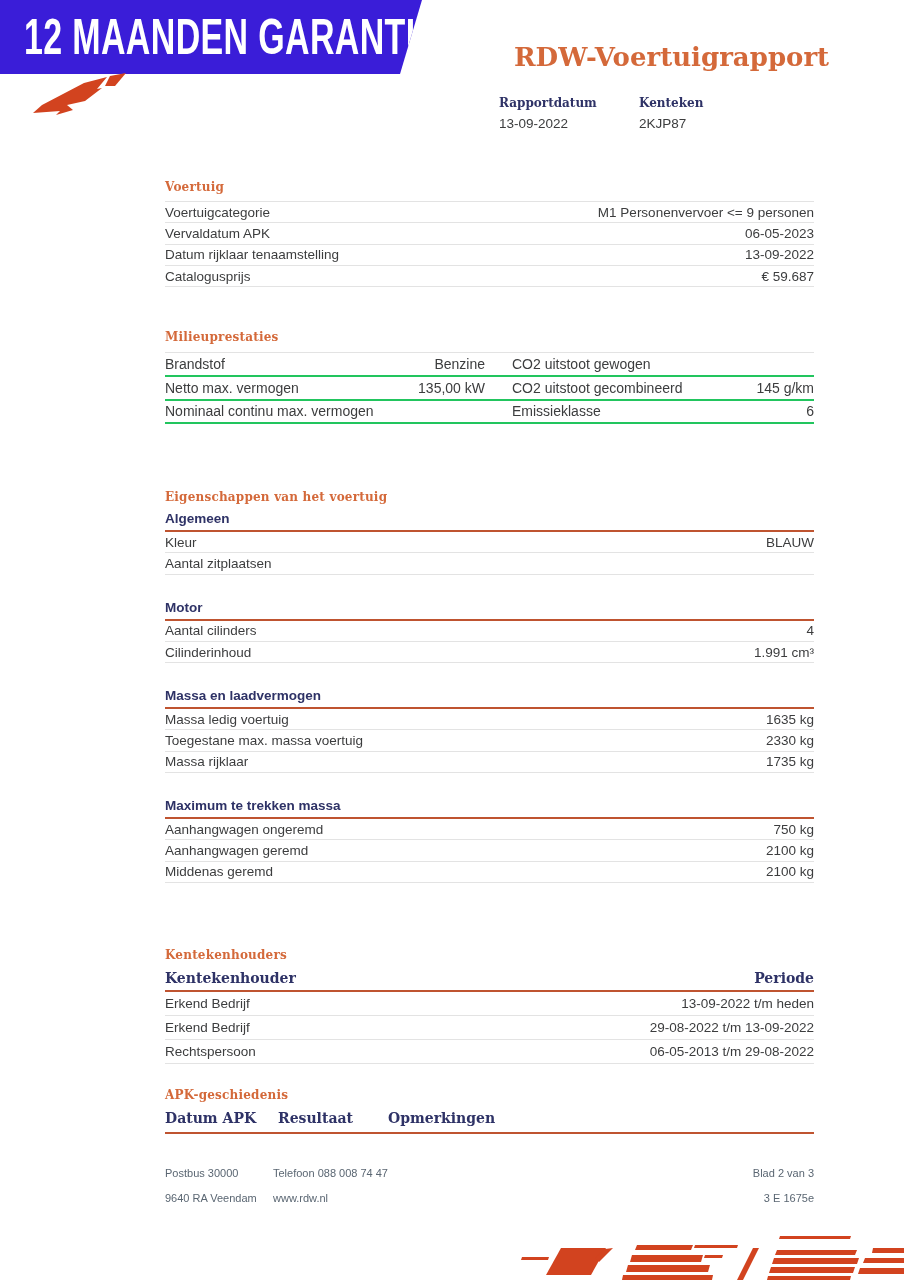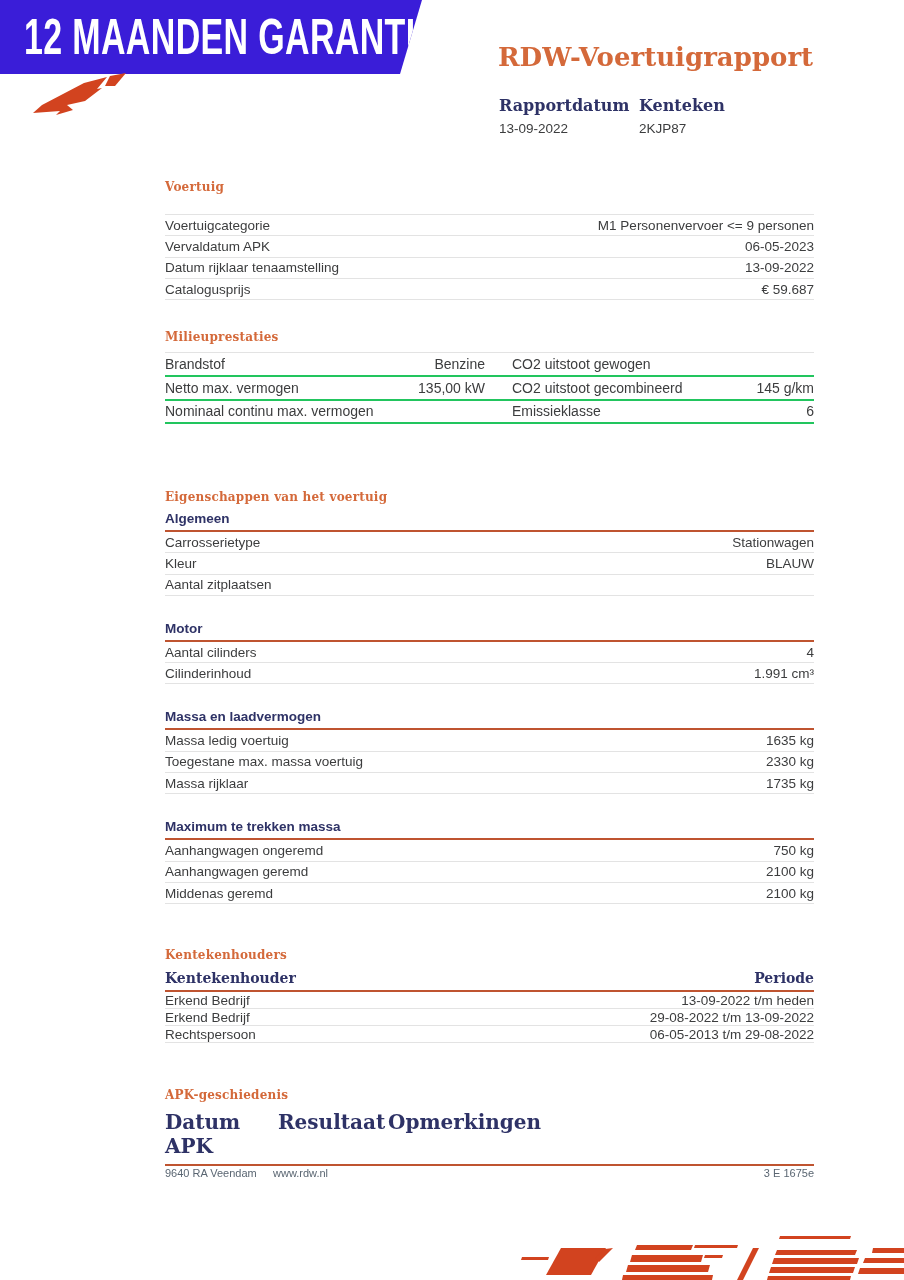--- a/index.html
+++ b/index.html
@@ -9,32 +9,32 @@
 
   
   .banner { position:absolute; left:0; top:0; width:422px; height:74px; background:#3a1dd8;
             clip-path:polygon(0 0, 100% 0, calc(100% - 22px) 100%, 0 100%);
             display:flex; align-items:center; }
   .banner-text { font-weight:bold; font-size:50px; color:#ffffff; white-space:nowrap;
                  transform:scaleX(0.68); transform-origin:0 50%; margin-left:24px; letter-spacing:0.5px; }
   .swoosh { position:absolute; left:28px; top:72px; }
 
   
-  .title { position:absolute; left:498px; top:42px; font-family:"DejaVu Serif", serif;
+  .title { position:absolute; left:514px; top:42px; font-family:"DejaVu Serif", serif;
            font-weight:bold; font-size:26px; color:#d4693a; }
   .meta { position:absolute; left:499px; top:96px; display:flex; }
   .meta-col1 { width:140px; }
-  .meta-label { font-family:"DejaVu Serif", serif; font-weight:bold; font-size:16px; color:#2e3266; }
+  .meta-label { font-family:"DejaVu Serif", serif; font-weight:bold; font-size:12px; color:#2e3266; }
   .meta-value { font-size:13.5px; margin-top:6px; color:#3c3d3e; }
 
   
   .sec { position:absolute; left:165px; width:649px; }
   .sec-title { font-family:"DejaVu Serif", serif; font-weight:bold; font-size:12px;
                color:#d4693a; letter-spacing:0.2px; }
-  .kv-table { margin-top:20px; border-top:1px solid #e3e3e3; }
+  .kv-table { margin-top:7px; border-top:1px solid #e3e3e3; }
   .kv-row { display:flex; justify-content:space-between; align-items:center;
             height:21.3px; border-bottom:1px solid #e3e3e3; font-size:13.5px; }
   .kv-label { white-space:nowrap; }
   .kv-value { white-space:nowrap; text-align:right; }
 
   
   .milieu-table { margin-top:8px; border-top:1px solid #e3e3e3; }
   .milieu-row { display:grid; grid-template-columns:320px 27px 302px; align-items:center;
                 height:23.8px; border-bottom:2px solid #22c55e; font-size:14px; }
   .pair { display:flex; justify-content:space-between; white-space:nowrap; }
@@ -43,25 +43,25 @@
   .subsec { margin-top:7px; }
   .subsec + .subsec { margin-top:25px; }
   .subsec-head { font-weight:bold; font-size:13.5px; color:#2e3266;
                  padding-bottom:4px; border-bottom:2px solid #bf5430; }
   .subsec .kv-row:first-of-type { border-top:none; }
 
   
   .kh-head { display:flex; justify-content:space-between; margin-top:8px; padding-bottom:4px;
              border-bottom:2px solid #bf5430; font-family:"DejaVu Serif", serif;
              font-weight:bold; font-size:14px; color:#2e3266; }
-  .kh-row { height:17px; }
+  .kh-row { height:24px; }
 
   
   .apk-head { display:flex; margin-top:8px; padding-bottom:6px; border-bottom:2px solid #bf5430;
-              font-family:"DejaVu Serif", serif; font-weight:bold; font-size:20px; color:#2e3266; }
+              font-family:"DejaVu Serif", serif; font-weight:bold; font-size:14px; color:#2e3266; }
   .apk-c1 { width:113px; } .apk-c2 { width:110px; }
 
   
   .footer { position:absolute; left:165px; top:1167px; width:649px;
             font-size:11px; color:#5a6672; }
   .f-line { display:flex; margin-bottom:13px; }
   .f-c1 { width:108px; } .f-c2 { flex:1; } .f-c3 { text-align:right; }
 
   .bottom-logo { position:absolute; left:505px; top:1236px; }
 </style>
@@ -149,24 +149,20 @@
         </span>
       </div>
     </div>
   </div>
 
   <div class="sec" style="top:490px;">
     <div class="sec-title">Eigenschappen van het voertuig</div>
 
     <div class="subsec">
       <div class="subsec-head">Algemeen</div>
-      <div class="kv-row">
-        <span class="kv-label">Carrosserietype</span>
-        <span class="kv-value">Stationwagen</span>
-      </div>
       <div class="kv-row">
         <span class="kv-label">Kleur</span>
         <span class="kv-value">BLAUW</span>
       </div>
       <div class="kv-row">
         <span class="kv-label">Aantal zitplaatsen</span>
         <span class="kv-value"></span>
       </div>
     </div>
 
@@ -238,20 +234,25 @@
   <div class="sec" style="top:1088px;">
     <div class="sec-title">APK-geschiedenis</div>
     <div class="apk-head">
       <span class="apk-c1">Datum APK</span>
       <span class="apk-c2">Resultaat</span>
       <span>Opmerkingen</span>
     </div>
   </div>
 
   <div class="footer">
+    <div class="f-line">
+      <span class="f-c1">Postbus 30000</span>
+      <span class="f-c2">Telefoon 088 008 74 47</span>
+      <span class="f-c3">Blad 2 van 3</span>
+    </div>
     <div class="f-line">
       <span class="f-c1">9640 RA Veendam</span>
       <span class="f-c2">www.rdw.nl</span>
       <span class="f-c3">3 E 1675e</span>
     </div>
   </div>
 
   <svg class="bottom-logo" width="399" height="44" viewBox="0 0 399 44">
     <g fill="#d2431f">
       <polygon points="17,21 44,21 43,24 16,24"></polygon>

